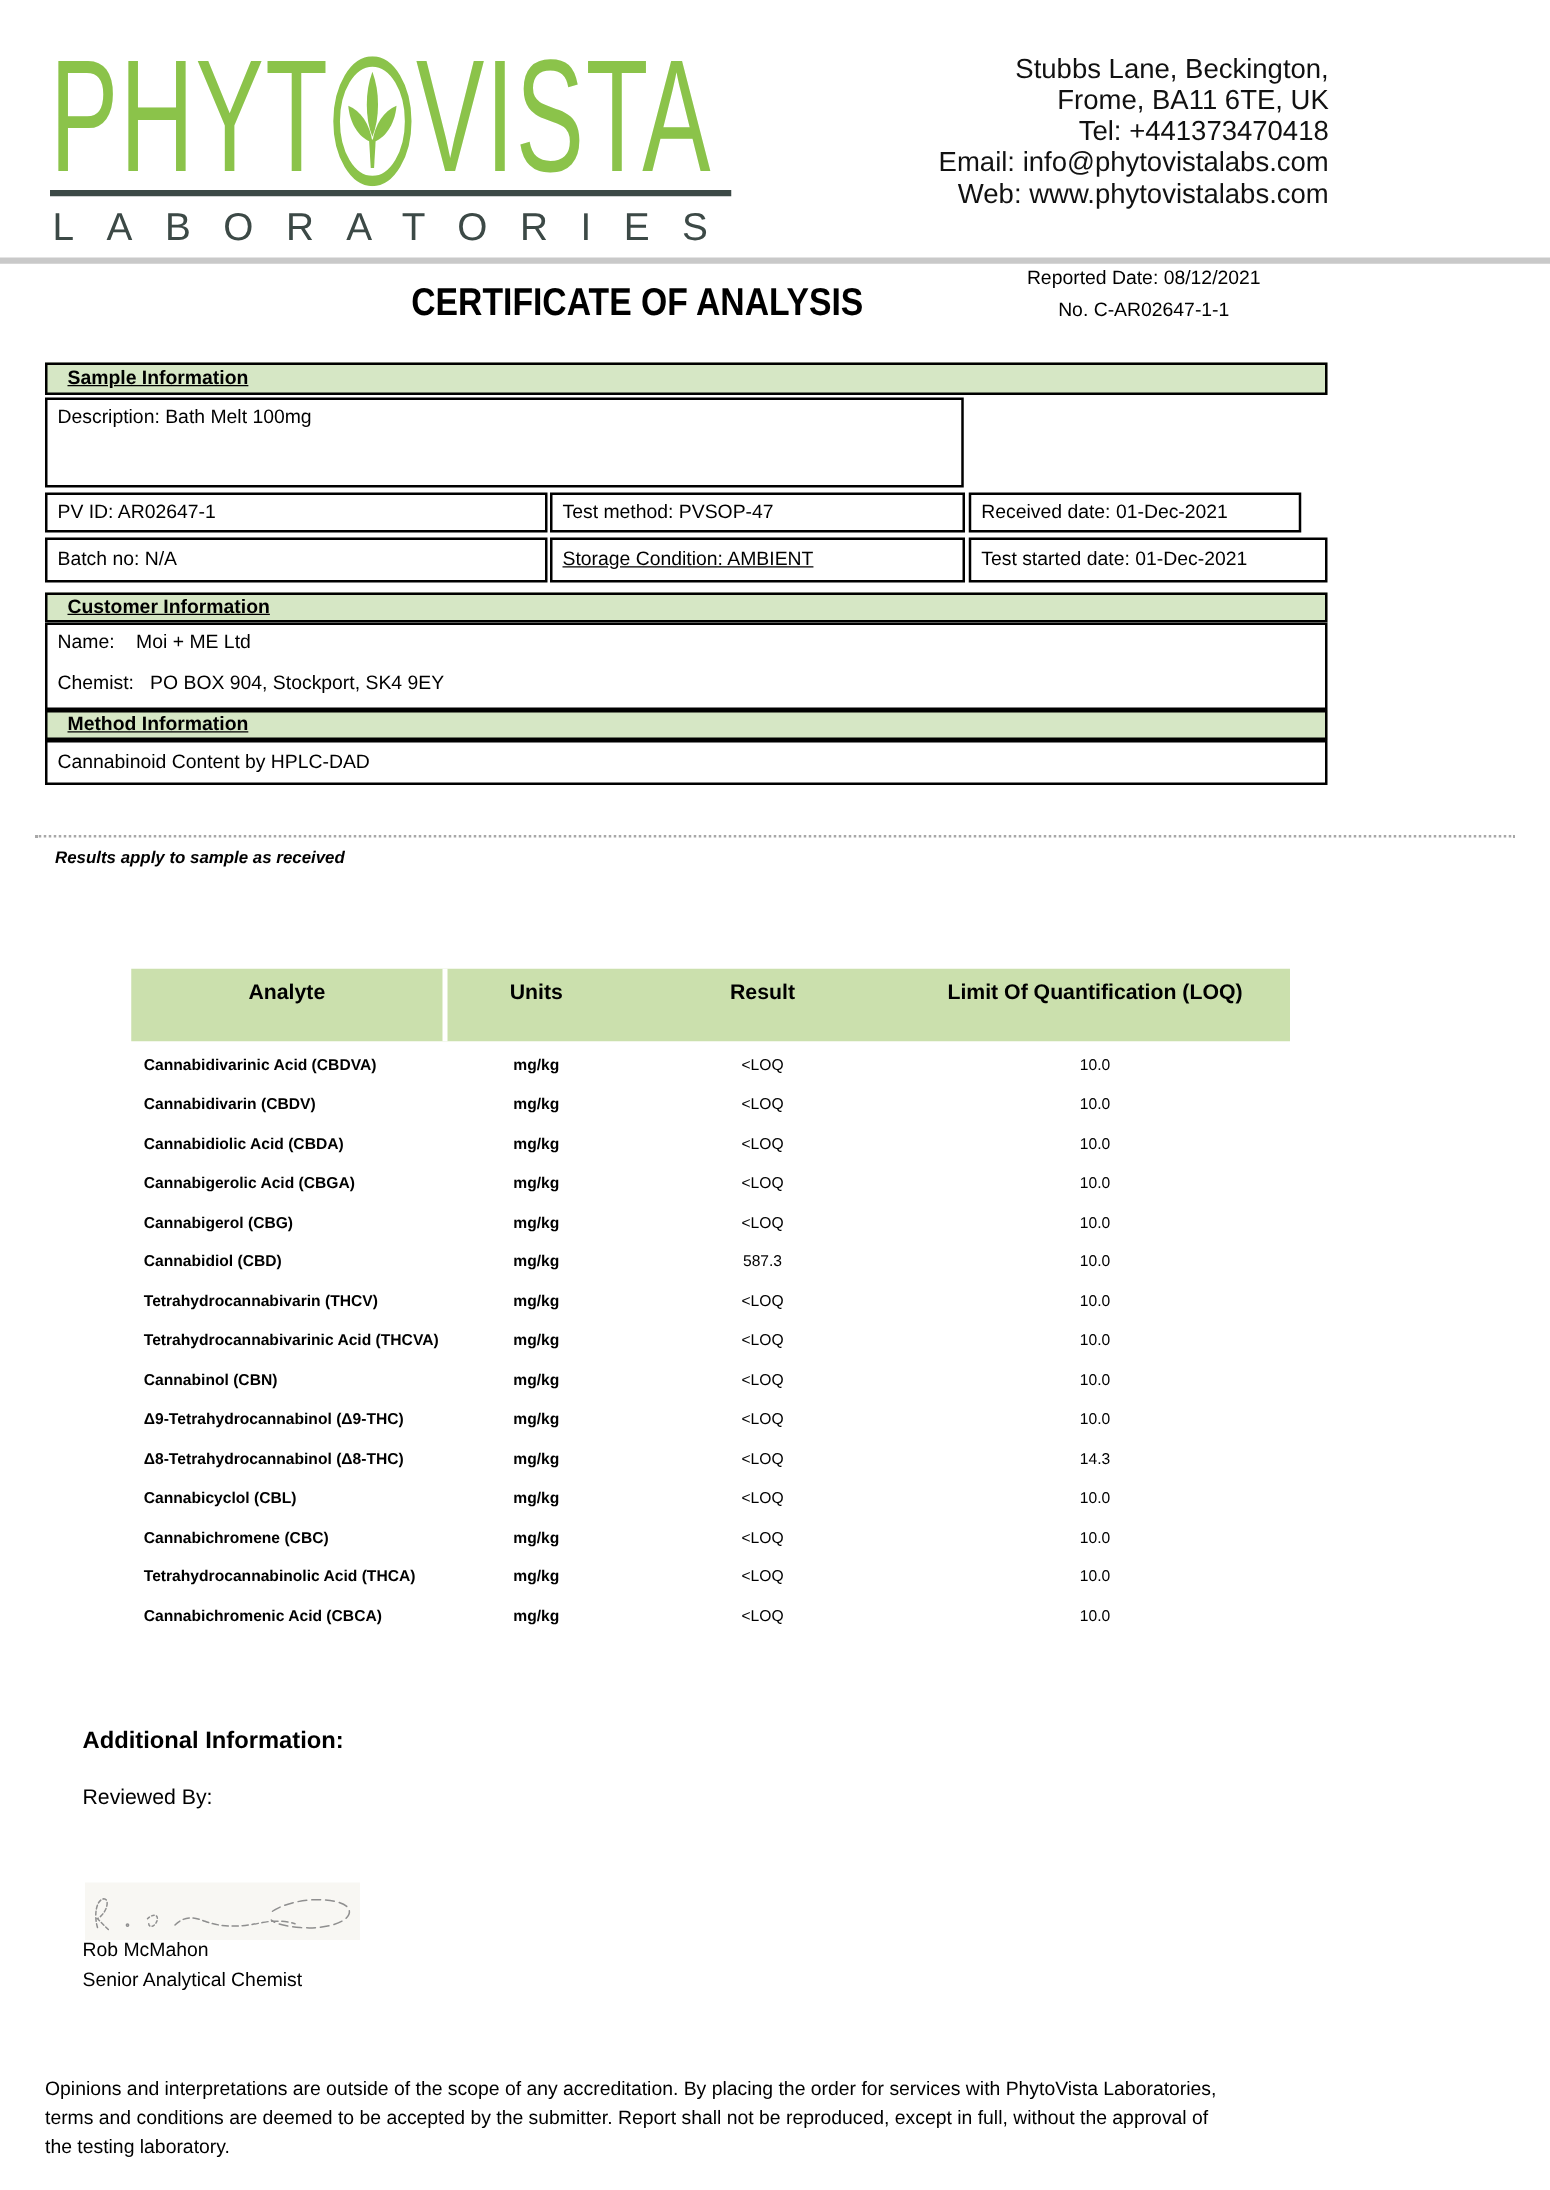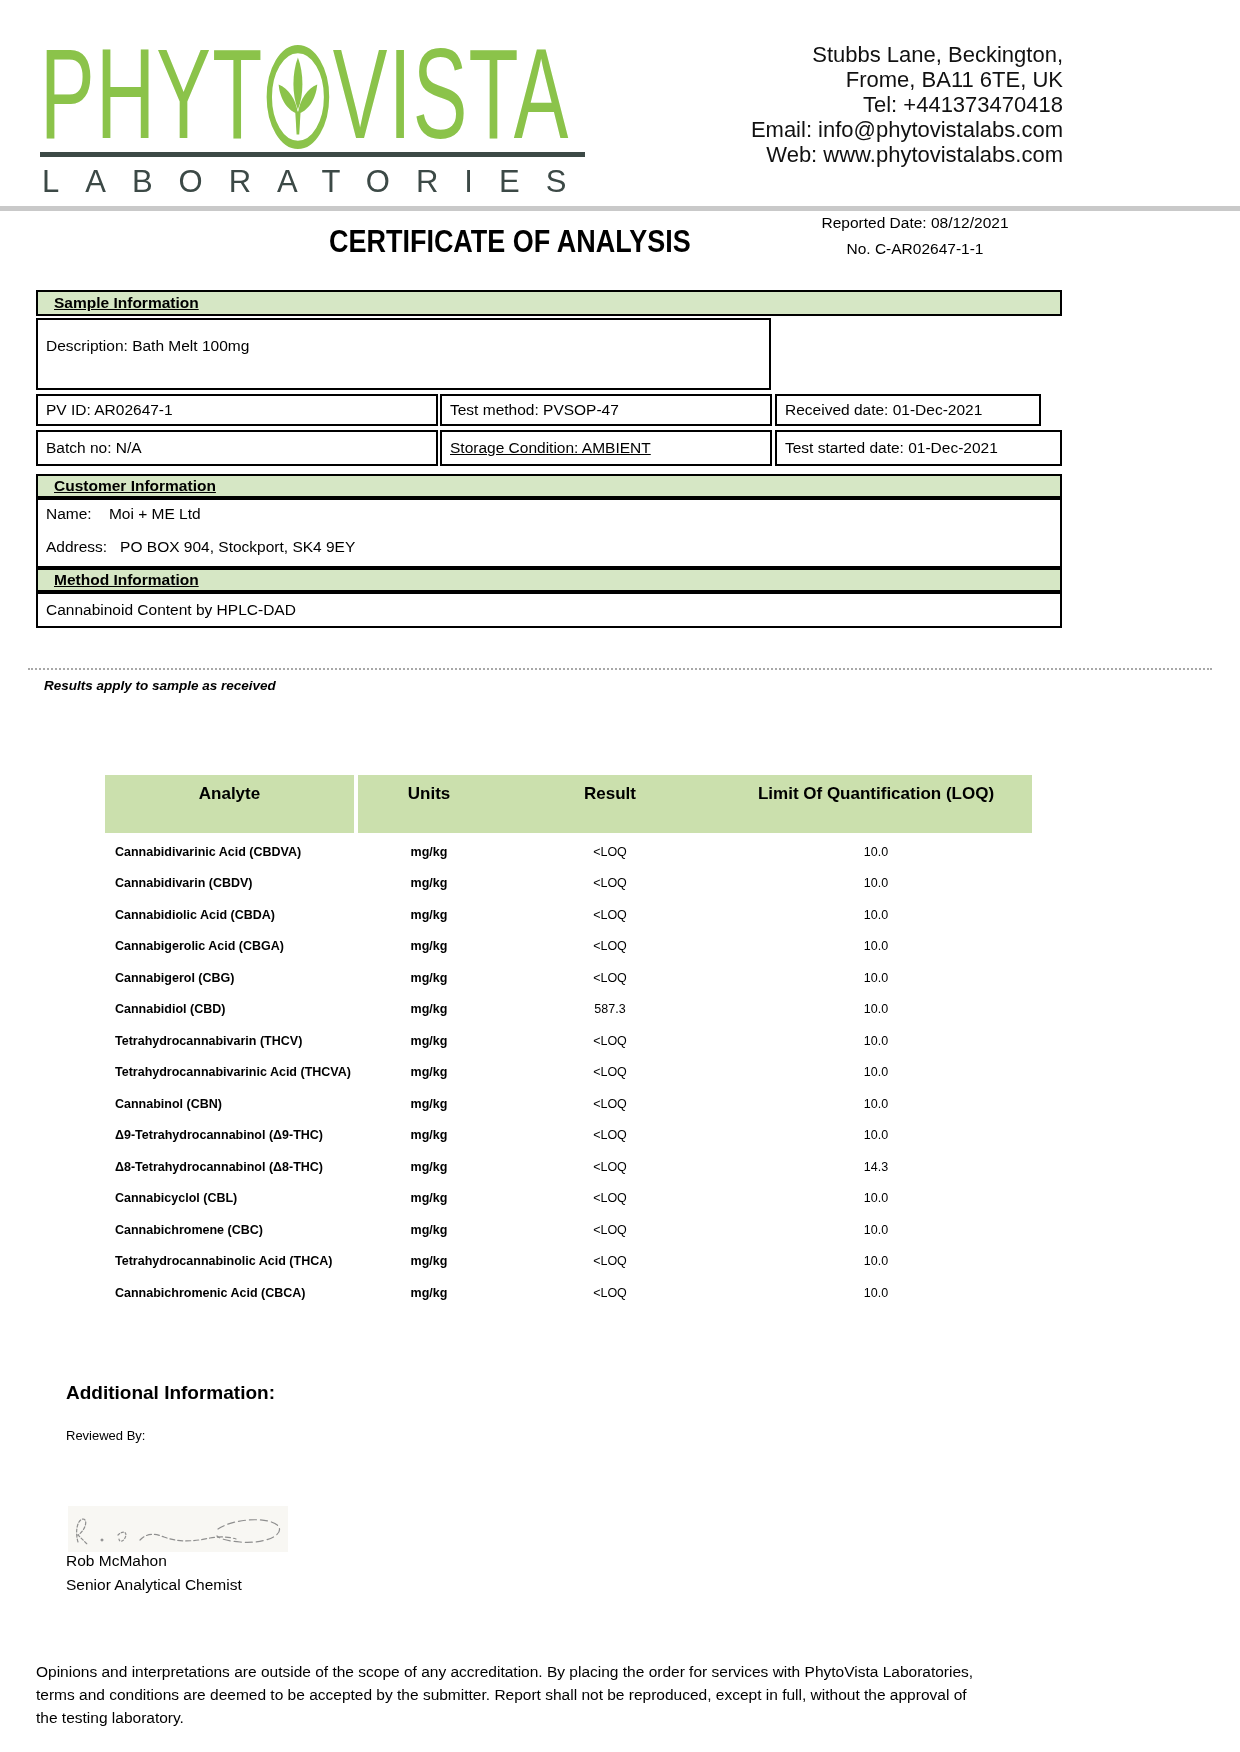--- a/index.html
+++ b/index.html
@@ -69,21 +69,21 @@
   .trow {
     display: grid; grid-template-columns: 253px 142px 220px 312px;
     height: 31.5px; align-items: center; font-size: 12.5px;
   }
   .td-analyte { text-align: left; padding-left: 10px; font-weight: bold; }
   .td-units { text-align: center; font-weight: bold; }
   .td-result, .td-loq { text-align: center; }
 
   
   .additional { position: absolute; left: 66px; top: 1382px; font-size: 19px; font-weight: bold; }
-  .reviewed { position: absolute; left: 66px; top: 1428px; font-size: 13px; }
+  .reviewed { position: absolute; left: 66px; top: 1428px; font-size: 17px; }
   .signature { position: absolute; left: 68px; top: 1506px; width: 220px; height: 46px; background: #f8f7f3; }
   .reviewer-name { position: absolute; left: 66px; top: 1552px; font-size: 15.5px; }
   .reviewer-title { position: absolute; left: 66px; top: 1576px; font-size: 15.5px; }
   .footer { position: absolute; left: 36px; top: 1660px; width: 1150px; font-size: 15.5px; line-height: 23px; }
   .footer div { display: block; }
 </style>
 </head>
 <body>
 
 <div class="page">
@@ -117,38 +117,38 @@
     <div>No. C-AR02647-1-1</div>
   </div>
 
   <div class="doc-title">
     <span>CERTIFICATE OF ANALYSIS</span>
   </div>
 
   <div class="sec-bar" style="top:290px">
     <u>Sample Information</u>
   </div>
-  <div class="cell" style="left:36px; top:318px; width:735px; height:72px; padding-top:17px;">Description: Bath Melt 100mg</div>
+  <div class="cell" style="left:36px; top:318px; width:735px; height:72px; padding-top:5px;">Description: Bath Melt 100mg</div>
   <div class="cell v-center" style="left:36px; top:394px; width:402px; height:32px;">PV ID: AR02647-1</div>
   <div class="cell v-center" style="left:440px; top:394px; width:332px; height:32px;">Test method: PVSOP-47</div>
   <div class="cell v-center" style="left:775px; top:394px; width:266px; height:32px;">Received date: 01-Dec-2021</div>
   <div class="cell v-center" style="left:36px; top:430px; width:402px; height:36px;">Batch no: N/A</div>
   <div class="cell v-center" style="left:440px; top:430px; width:332px; height:36px;text-decoration:underline;">Storage Condition: AMBIENT</div>
   <div class="cell v-center" style="left:775px; top:430px; width:287px; height:36px;">Test started date: 01-Dec-2021</div>
 
   <div class="sec-bar" style="top:474px; height:24px; line-height:19px;">
     <u>Customer Information</u>
   </div>
   <div class="cell" style="left:36px; top:498px; width:1026px; height:70px; padding-top:5px;">
     <div>
       <span>Name:</span>&nbsp;&nbsp;&nbsp;
       <span>Moi + ME Ltd</span>
     </div>
     <div style="margin-top:15px">
-      <span>Address:</span>&nbsp;&nbsp;
+      <span>Chemist:</span>&nbsp;&nbsp;
       <span>PO BOX 904, Stockport, SK4 9EY</span>
     </div>
   </div>
 
   <div class="sec-bar" style="top:568px; height:24px; line-height:19px;">
     <u>Method Information</u>
   </div>
   <div class="cell v-center" style="left:36px; top:592px; width:1026px; height:36px;">Cannabinoid Content by HPLC-DAD</div>
 
   <div class="dotted-sep"></div>

